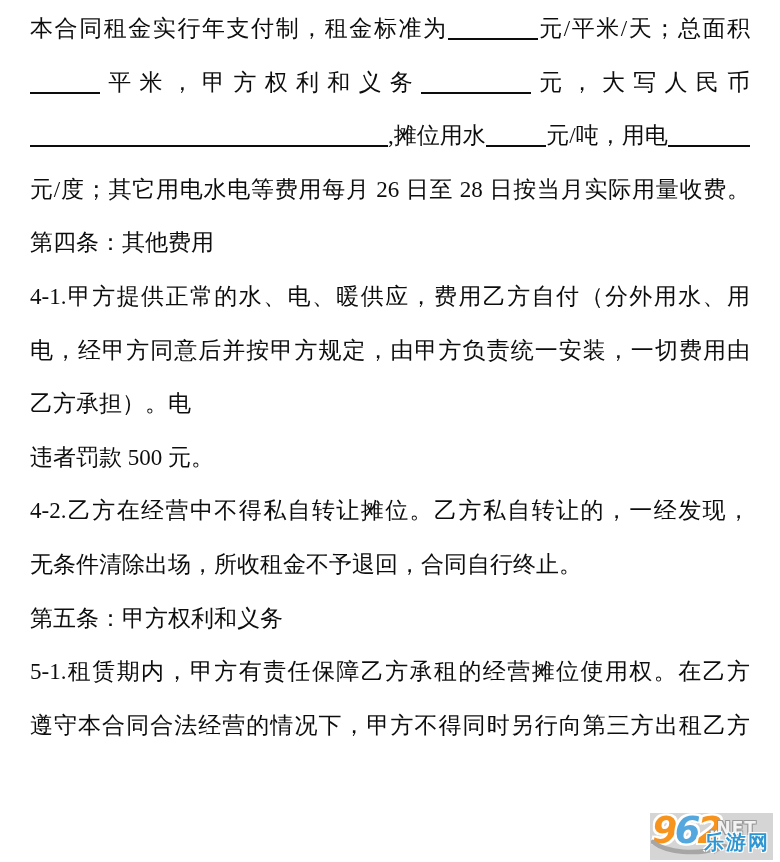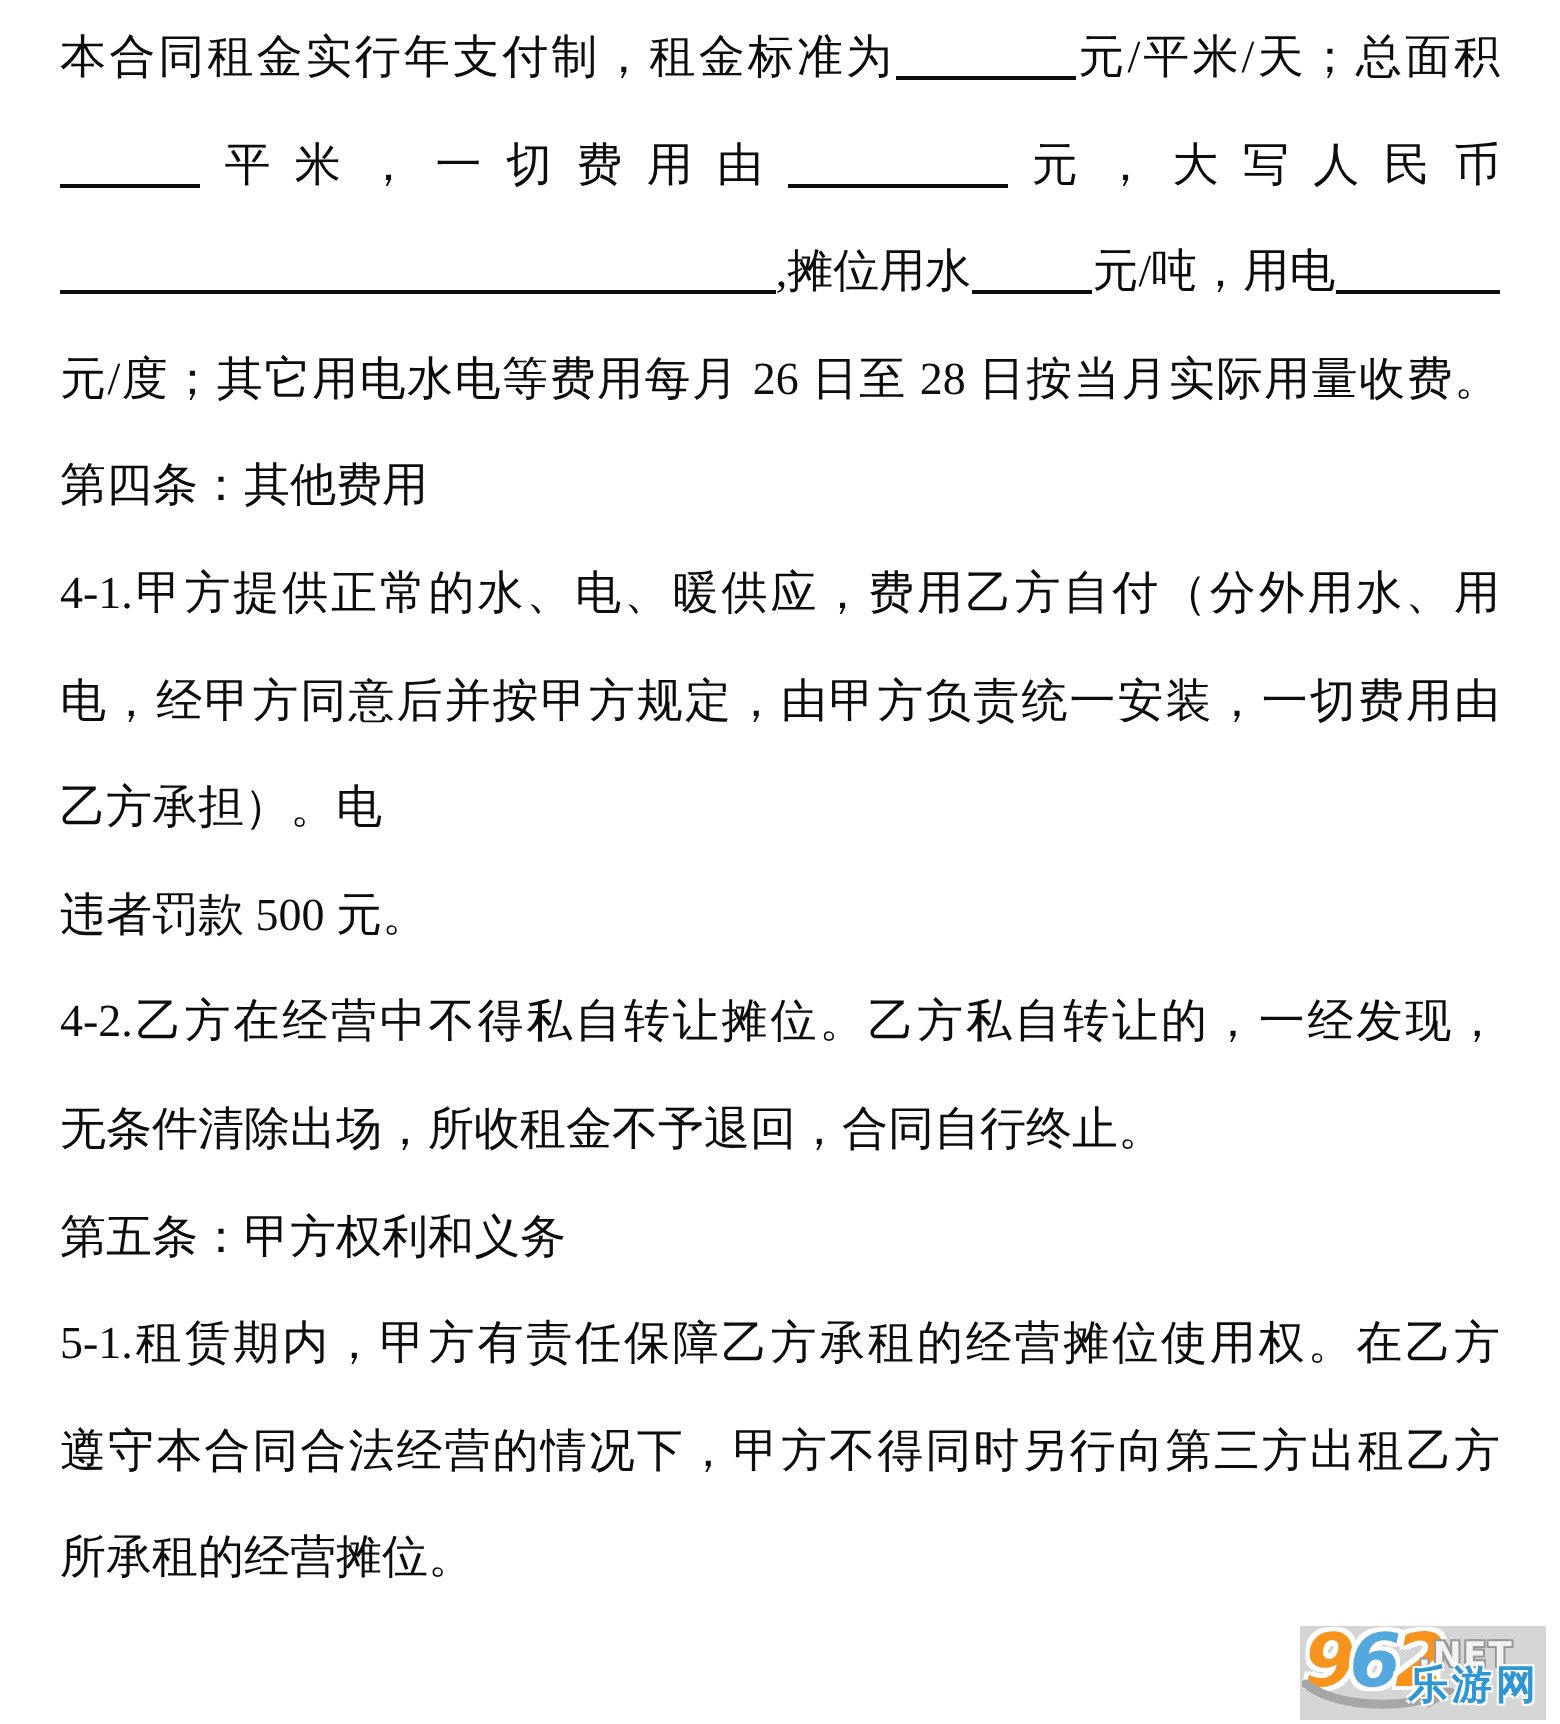--- a/index.html
+++ b/index.html
@@ -103,41 +103,40 @@
   }
 </style>
 </head>
 <body>
 
 <div class="page">
 
   <div class="doc-body">
 
   <div class="line justify"><span class="seg-text">本合同租金实行年支付制，租金标准为</span><span class="seg-blank" style="width: 90px;"></span><span class="seg-text">元/平米/天；总面积</span></div>
-      <div class="line justify"><span class="seg-blank" style="width: 70px;"></span><span class="seg-text">平米，一切费用由</span><span class="seg-blank" style="width: 110px;"></span><span class="seg-text">元，大写人民币</span></div>
+      <div class="line justify"><span class="seg-blank" style="width: 70px;"></span><span class="seg-text">平米，甲方权利和义务</span><span class="seg-blank" style="width: 110px;"></span><span class="seg-text">元，大写人民币</span></div>
       <div class="line fill">
         <span class="seg-blank" style="flex: 165 1 0px;"></span>
         <span class="seg-blank" style="flex: 248 1 0px;"></span>
         <span class="seg-text">,摊位用水</span>
         <span class="seg-blank" style="flex: 70 1 0px;"></span>
         <span class="seg-text">元/吨，用电</span>
         <span class="seg-blank" style="flex: 95 1 0px;"></span>
       </div>
       <div class="line justify"><span class="seg-text">元/度；其它用电水电等费用每月 26 日至 28 日按当月实际用量收费。</span></div>
       <div class="line left"><span class="seg-text">第四条：其他费用</span></div>
       <div class="line justify"><span class="seg-text">4-1.甲方提供正常的水、电、暖供应，费用乙方自付（分外用水、用</span></div>
       <div class="line justify"><span class="seg-text">电，经甲方同意后并按甲方规定，由甲方负责统一安装，一切费用由</span></div>
       <div class="line left"><span class="seg-text">乙方承担）。电</span></div>
       <div class="line left"><span class="seg-text">违者罚款 500 元。</span></div>
       <div class="line justify"><span class="seg-text">4-2.乙方在经营中不得私自转让摊位。乙方私自转让的，一经发现，</span></div>
       <div class="line left"><span class="seg-text">无条件清除出场，所收租金不予退回，合同自行终止。</span></div>
       <div class="line left"><span class="seg-text">第五条：甲方权利和义务</span></div>
       <div class="line justify"><span class="seg-text">5-1.租赁期内，甲方有责任保障乙方承租的经营摊位使用权。在乙方</span></div>
       <div class="line justify"><span class="seg-text">遵守本合同合法经营的情况下，甲方不得同时另行向第三方出租乙方</span></div>
-      <div class="line left"><span class="seg-text">所承租的经营摊位。</span></div>
     </div>
 
   <div class="watermark">
     <div class="wm-digits">
       <span class="wm-digit" style="color: rgb(247, 148, 30);">9</span><span class="wm-digit" style="color: rgb(85, 168, 221);">6</span><span class="wm-digit" style="color: rgb(247, 148, 30);">2</span>
     </div>
     <span class="wm-suffix">.NET</span>
     <svg class="wm-swoosh" width="82" height="18" viewBox="0 0 82 18">
       <path d="M2,3 C16,14 46,16 67,9" fill="none" stroke-width="4.5" stroke-linecap="round" class="swoosh-stroke" stroke="#a6a6a6"></path>
       <polygon points="63,15 78,6 63,2" class="swoosh-stroke-fill" fill="#a6a6a6"></polygon>

